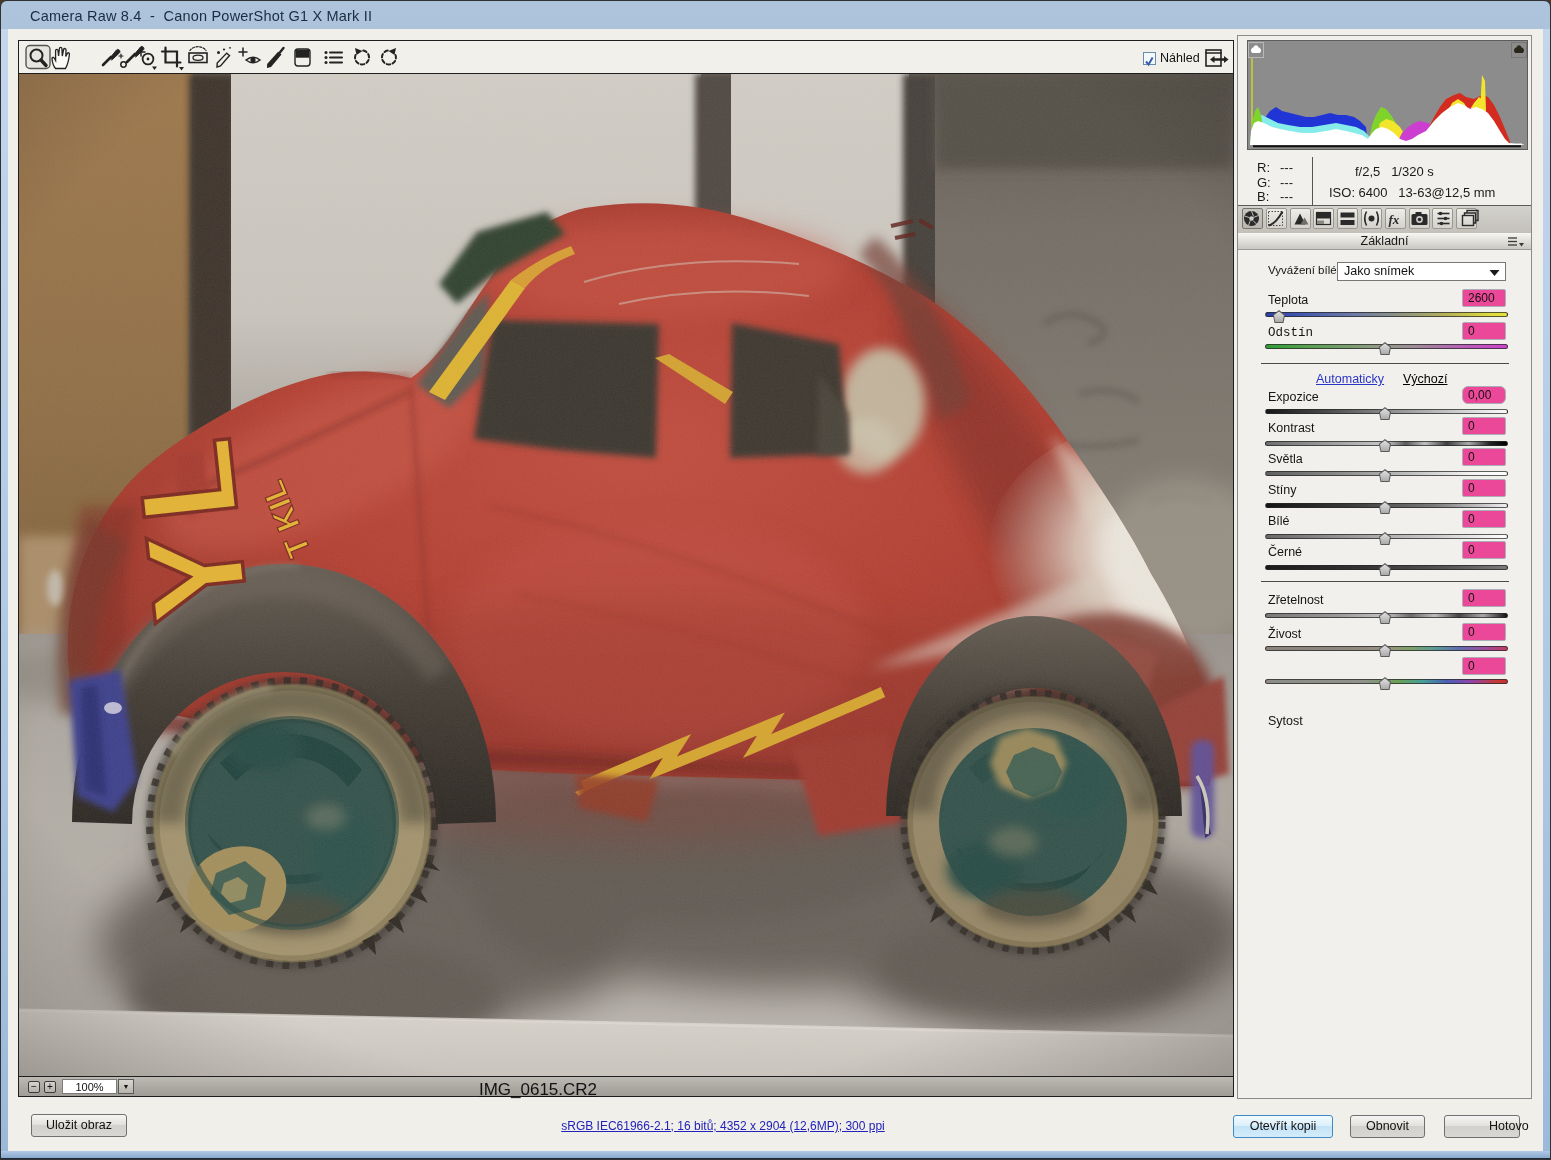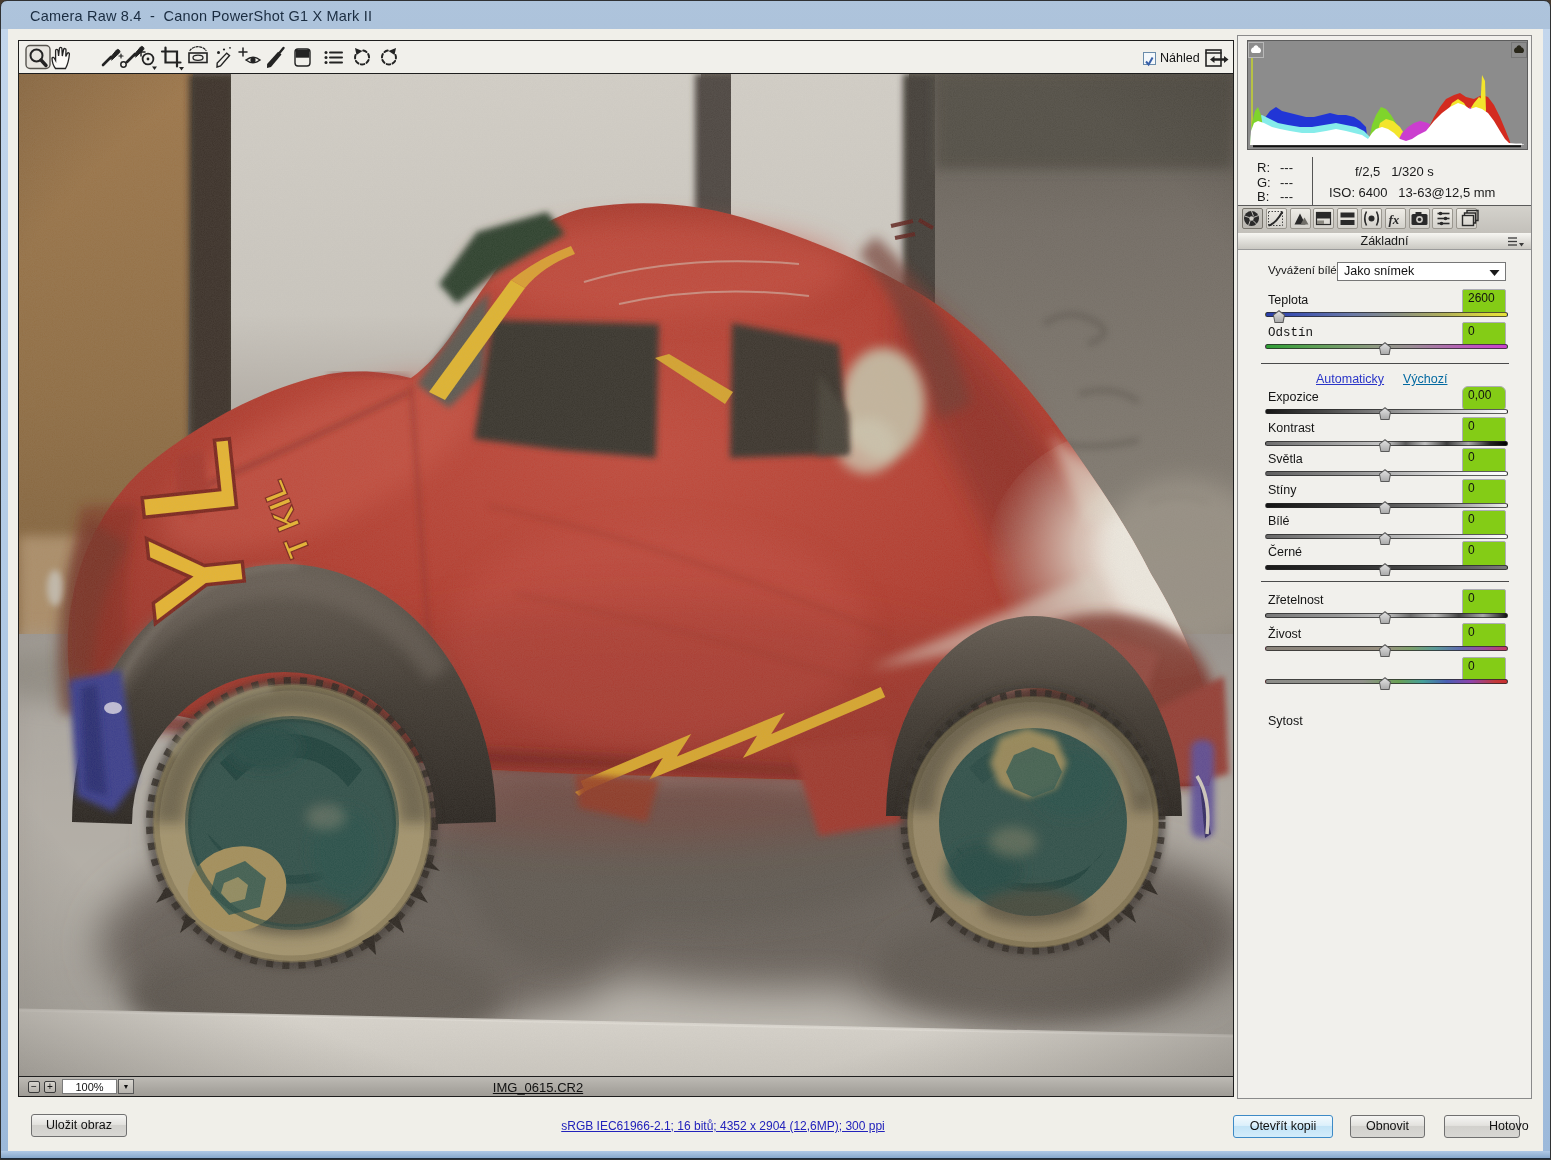--- a/index.html
+++ b/index.html
@@ -15,35 +15,35 @@
   #toolbar{position:absolute;left:0;top:0;width:100%;height:33px;border-bottom:1px solid #1e1e1e;box-sizing:border-box;}
   #photo{position:absolute;left:0;top:33px;width:1214px;height:1002px;background:#8a847c;overflow:hidden;}
   #zoomstrip{position:absolute;left:0;top:1035px;width:1214px;height:20px;border-top:1px solid #1e1e1e;
      background:linear-gradient(180deg,#bdbab4 0%,#aaa7a1 60%,#a09d97 100%);box-sizing:border-box;}
   .zbtn{position:absolute;top:4px;width:12px;height:12px;box-sizing:border-box;border:1px solid #3a3a3a;border-radius:2px;
      background:linear-gradient(#d6d3cd,#b4b1ab);font-size:10px;line-height:9px;text-align:center;color:#111;}
   #pctbox{position:absolute;left:43px;top:2px;width:55px;height:15px;background:#fff;border:1px solid #7b7b7b;box-sizing:border-box;
      font-size:11px;text-align:center;line-height:14px;color:#111;}
   #pctarr{position:absolute;left:99px;top:2px;width:16px;height:15px;background:linear-gradient(#d9d6d0,#b7b4ae);border:1px solid #5a5a5a;box-sizing:border-box;
      font-size:7px;text-align:center;line-height:13px;color:#111;}
-  #fname{position:absolute;left:0;top:3px;width:1038px;text-align:center;font-size:13px;color:#111;text-decoration:underline;}
+  #fname{position:absolute;left:0;top:3px;width:1038px;text-align:center;font-size:17px;color:#111;text-decoration:underline;}
   
   #rpanel{position:absolute;left:1237px;top:35px;width:295px;height:1064px;box-sizing:border-box;border:1px solid #8a8a8a;background:#f1f0ec;}
   #histo{position:absolute;left:9px;top:4px;width:281px;height:110px;box-sizing:border-box;border:1px solid #5c5c5c;background:#8c8c8c;}
   .clipbox{position:absolute;top:1px;width:16px;height:16px;box-sizing:border-box;border:1px solid #b8b8b8;background:#8c8c8c;}
   #rgbinfo{position:absolute;left:9px;top:115px;width:281px;height:89px;font-size:13px;color:#1a1a1a;}
   #tabstrip{position:absolute;left:0;top:169px;width:293px;height:40px;background:linear-gradient(#d4d2cc,#bcb9b3);border-top:1px solid #5a5a5a;border-bottom:1px solid #8a8a8a;box-sizing:border-box;}
   .tab{position:absolute;top:2px;width:21px;height:21px;box-sizing:border-box;border:1px solid #9a978f;border-radius:2px;
      background:linear-gradient(#efede7,#d3d1cb);}
   .tabsel{background:linear-gradient(#c9c7c1,#bab7b1);border-color:#77746c;}
   #secthdr{position:absolute;left:0;top:197px;width:293px;height:17px;background:linear-gradient(#f7f6f2,#cac8c2);
      border-bottom:1px solid #9a9a9a;box-sizing:border-box;font-size:12.5px;color:#191919;text-align:center;line-height:16px;}
   
   .lbl{position:absolute;font-size:12.5px;color:#141414;white-space:nowrap;}
-  .vbox{position:absolute;width:44px;height:26px;box-sizing:border-box;background:#84cc16;border:1px solid #adadb5;border-radius:2px;
+  .vbox{position:absolute;width:44px;height:18px;box-sizing:border-box;background:#ec4899;border:1px solid #adadb5;border-radius:2px;
      font-size:12px;color:#111;line-height:16px;padding-left:5px;}
   .track{position:absolute;left:27px;width:243px;height:5px;box-sizing:border-box;border:1px solid rgba(40,40,40,.75);border-radius:3px;}
   .thumb{position:absolute;width:14px;height:13px;background:#5a5a5a;
      clip-path:polygon(50% 0,93% 36%,82% 100%,18% 100%,7% 36%);}
   .thumbi{position:absolute;width:11.5px;height:10.5px;left:1.2px;top:1.4px;background:linear-gradient(#e3e3e3,#ababab);
      clip-path:polygon(50% 0,93% 36%,82% 100%,18% 100%,7% 36%);}
   .divline{position:absolute;left:23px;width:248px;height:0;border-top:1px solid #4a4a4a;}
   
   .btn{position:absolute;height:23px;box-sizing:border-box;border:1px solid #707070;border-radius:3px;
      background:linear-gradient(#f5f5f3,#e3e2de 45%,#d2d1cd 50%,#d8d7d3);font-size:12.5px;color:#111;text-align:center;}
@@ -561,21 +561,21 @@
 
     <div class="lbl" style="left:30px;top:290px;font-family:Liberation Mono, monospace;">Odstín</div>
     <div class="vbox" style="left:224px;top:286px;">0</div>
     <div class="track" style="top:308px;background:linear-gradient(90deg,#2f9e35 0%,#5da055 20%,#8f9a82 45%,#9b8f95 60%,#bc58bc 85%,#cc42cc 100%);"></div>
     <div class="thumb" style="left:140px;top:306px;">
         <div class="thumbi"></div>
       </div>
 
     <div class="divline" style="top:327px;"></div>
     <div class="abs" style="left:78px;top:336px;font-size:12.5px;color:#2a35c8;text-decoration:underline;">Automaticky</div>
-    <div class="abs" style="left:165px;top:336px;font-size:12.5px;color:#0369a1;text-decoration:underline;">Výchozí</div>
+    <div class="abs" style="left:165px;top:336px;font-size:12.5px;color:#000000;text-decoration:underline;">Výchozí</div>
 
     <div class="lbl" style="left:30px;top:354px;">Expozice</div>
     <div class="vbox" style="left:224px;top:350px;border-radius:6px;">0,00</div>
     <div class="track" style="top:373px;background:linear-gradient(90deg,#161616 0%,#4a4a4a 25%,#8a8a8a 50%,#c4c4c4 75%,#fbfbfb 100%);"></div>
     <div class="thumb" style="left:140px;top:371px;">
         <div class="thumbi"></div>
       </div>
 
     <div class="lbl" style="left:30px;top:385px;">Kontrast</div>
     <div class="vbox" style="left:224px;top:381px;">0</div>

